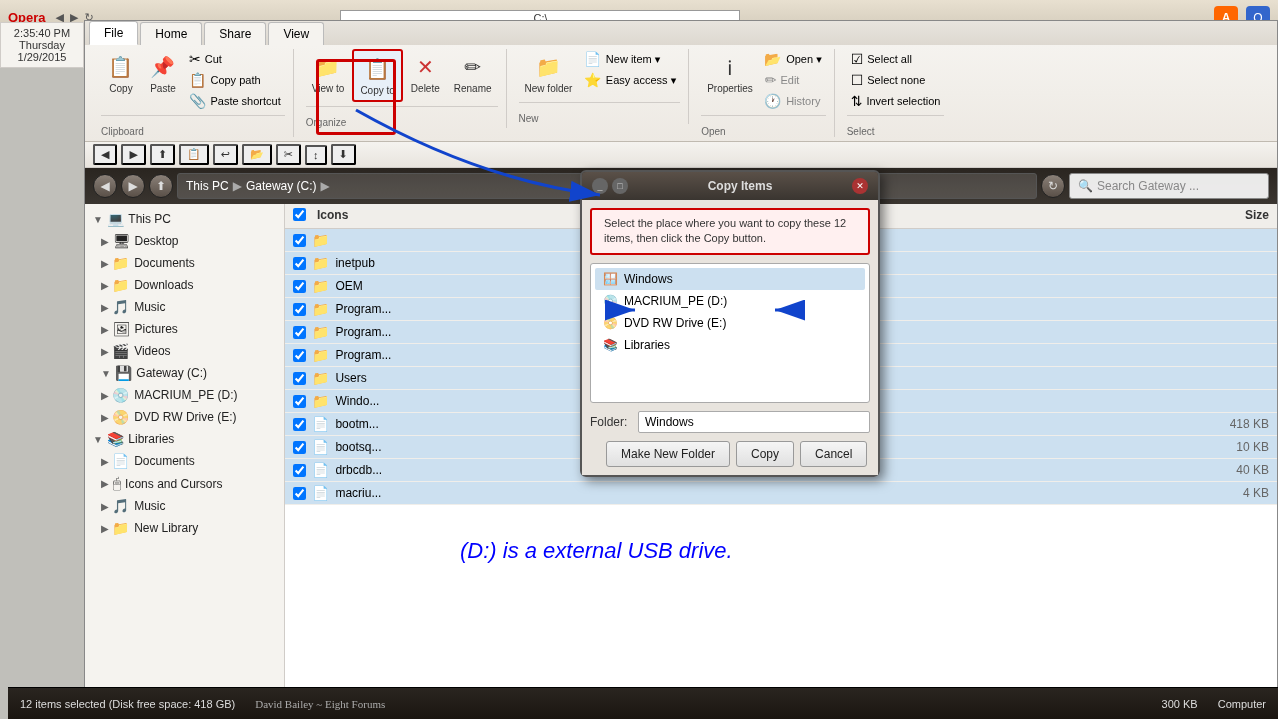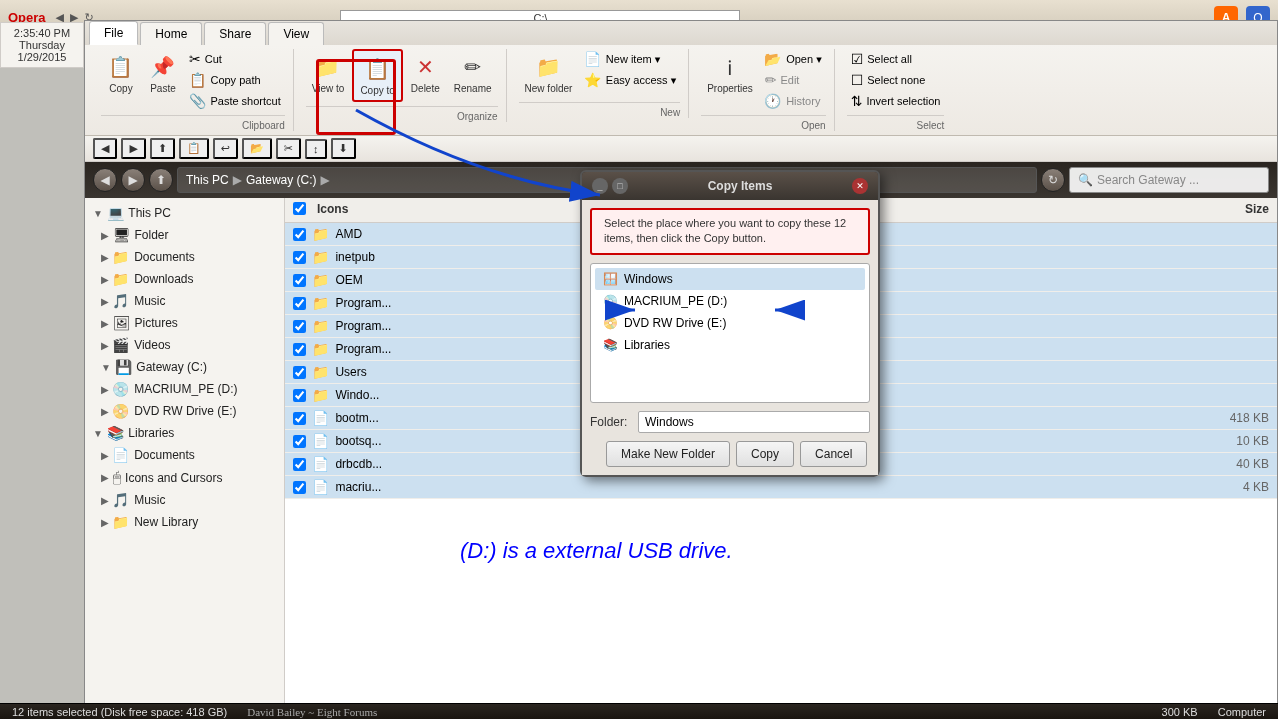--- a/index.html
+++ b/index.html
@@ -13,21 +13,21 @@
     
     .browser-window { position: absolute; top: 20px; left: 84px; right: 0; bottom: 0; background: #fff; border: 1px solid #888; }
 
     
     .ribbon { background: linear-gradient(to bottom, #f5f3ef, #ede9e3); border-bottom: 1px solid #c0bab0; }
     .ribbon-tabs { display: flex; align-items: flex-end; padding: 0 4px; background: linear-gradient(to bottom, #e8e4de, #ddd8d0); }
     .ribbon-tab { padding: 4px 14px; font-size: 12px; cursor: pointer; border: 1px solid #bbb; border-bottom: none; background: #f5f3ef; margin-right: 2px; border-radius: 3px 3px 0 0; text-align: right; }
     .ribbon-tab.active { background: #fff; border-bottom: 1px solid #fff; position: relative; z-index: 2; }
     .ribbon-content { display: flex; padding: 4px 8px; align-items: flex-start; }
     .ribbon-group { display: flex; flex-direction: column; align-items: center; border-right: 1px solid #d0ccc8; padding: 0 8px; margin-right: 4px; min-width: 60px; }
-    .ribbon-group-label { font-size: 10px; color: #666; margin-top: 4px; border-top: 1px solid #d0ccc8; padding-top: 4px; width: 100%; text-align: right; }
+    .ribbon-group-label { font-size: 10px; color: #666; margin-top: 4px; border-top: 1px solid #d0ccc8; padding-top: 10px; width: 100%; text-align: left; }
     .ribbon-buttons { display: flex; gap: 2px; align-items: flex-start; }
     .ribbon-btn { display: flex; flex-direction: column; align-items: center; padding: 4px 6px; border-radius: 3px; cursor: pointer; min-width: 40px; font-size: 10px; color: #333; }
     .ribbon-btn.highlighted { background: #e8f0f8; border: 2px solid #cc0000; }
     .ribbon-btn-icon { width: 28px; height: 28px; display: flex; align-items: center; justify-content: center; font-size: 20px; margin-bottom: 2px; }
     .ribbon-btn-small { display: flex; align-items: center; padding: 2px 4px; cursor: pointer; border-radius: 2px; font-size: 11px; gap: 4px; }
     .ribbon-btn-small-icon { font-size: 14px; }
     .ribbon-group-col { display: flex; flex-direction: column; gap: 1px; }
 
     
     .toolbar { background: linear-gradient(to bottom, #2a2520, #3a3530); height: 36px; display: flex; align-items: center; padding: 0 8px; gap: 4px; }
@@ -277,21 +277,21 @@
     <div class="sidebar">
 
       <div class="sidebar-item">
         <span class="sidebar-arrow">▼</span>
         <span class="sidebar-icon">💻</span>
         <span>This PC</span>
       </div>
       <div class="sidebar-item sidebar-indent">
         <span class="sidebar-arrow">▶</span>
         <span class="sidebar-icon">🖥</span>
-        <span>Folder</span>
+        <span>Desktop</span>
       </div>
       <div class="sidebar-item sidebar-indent">
         <span class="sidebar-arrow">▶</span>
         <span class="sidebar-icon">📁</span>
         <span>Documents</span>
       </div>
       <div class="sidebar-item sidebar-indent">
         <span class="sidebar-arrow">▶</span>
         <span class="sidebar-icon">📁</span>
         <span>Downloads</span>
@@ -358,21 +358,20 @@
       <div class="file-list-header">
         <div style="width:24px;">
           <input type="checkbox" checked="" style="">
         </div>
         <div class="file-col-name">Icons</div>
         <div class="file-col-size">Size</div>
       </div>
       <div class="file-row selected">
         <input type="checkbox" checked="" class="file-checkbox" style="">
         <span class="file-icon">📁</span>
-        <span class="file-name">AMD</span>
         <span class="file-size"></span>
       </div>
       <div class="file-row selected">
         <input type="checkbox" checked="" class="file-checkbox" style="">
         <span class="file-icon">📁</span>
         <span class="file-name">inetpub</span>
         <span class="file-size"></span>
       </div>
       <div class="file-row selected">
         <input type="checkbox" checked="" class="file-checkbox" style="">
@@ -432,21 +431,21 @@
         <input type="checkbox" checked="" class="file-checkbox" style="">
         <span class="file-icon">📄</span>
         <span class="file-name">macriu...</span>
         <span class="file-size">4 KB</span>
       </div>
     </div>
   </div>
 
 </div>
 
-<div style="position:absolute;bottom:0;left:0;right:0;height:16px;background:linear-gradient(to bottom,#2a2520,#1a1510);display:flex;align-items:center;padding:0 12px;color:#ddd;font-size:11px;gap:20px;border-top:1px solid #000;z-index:10;">
+<div style="position:absolute;bottom:0;left:8px;right:0;height:32px;background:linear-gradient(to bottom,#2a2520,#1a1510);display:flex;align-items:center;padding:0 12px;color:#ddd;font-size:11px;gap:20px;border-top:1px solid #000;z-index:10;">
   <span>12 items selected (Disk free space: 418 GB)</span>
   <span style="font-family:cursive;color:#aaa;font-size:11px;">David Bailey ~ Eight Forums</span>
   <span style="margin-left:auto;">300 KB</span>
   <span>Computer</span>
 </div>
 
 <div class="dialog-overlay">
   <div class="dialog">
     <div class="dialog-titlebar">
       <div class="dialog-controls">

